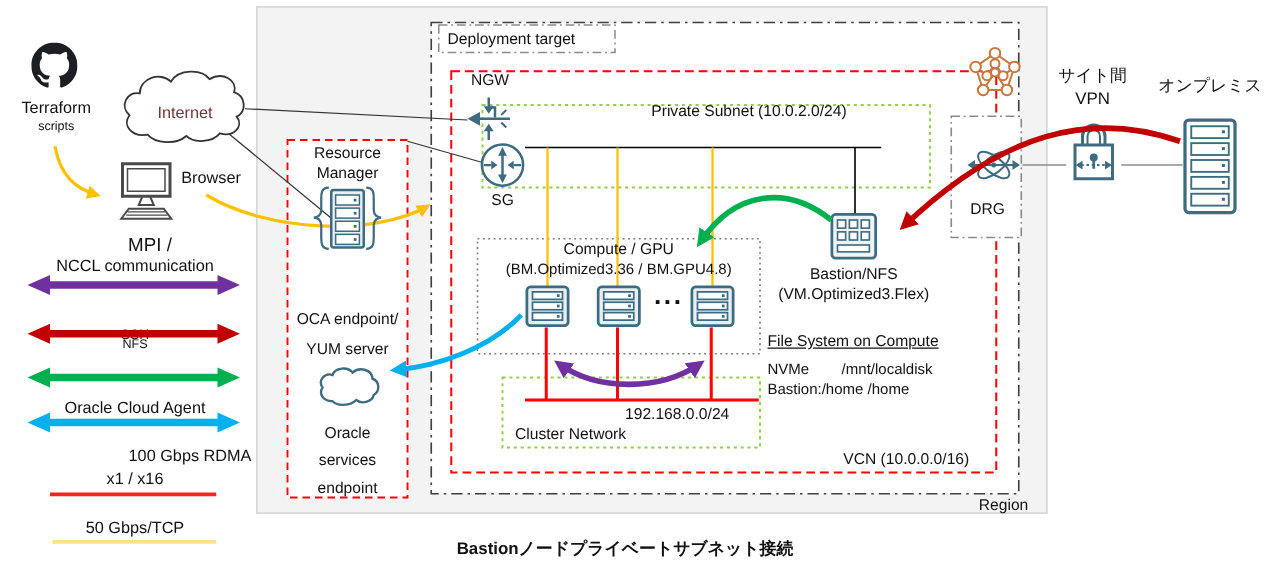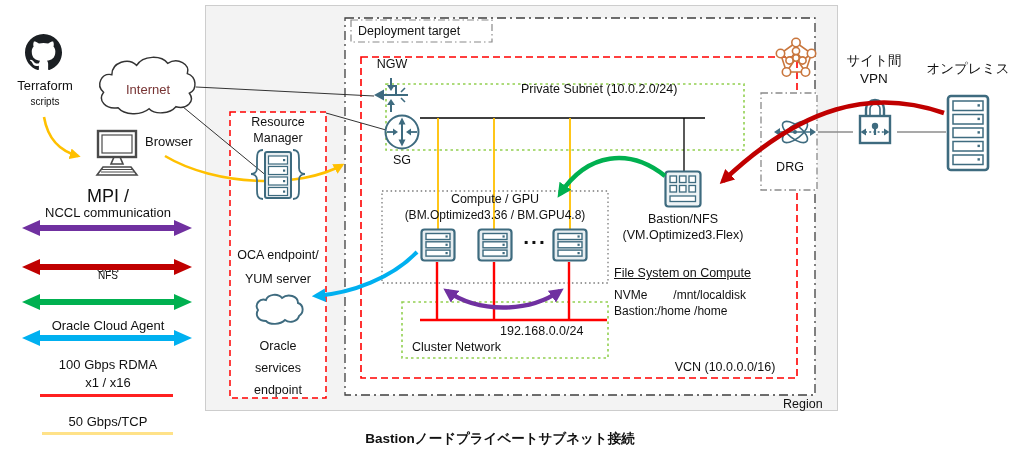--- a/index.html
+++ b/index.html
@@ -287,21 +287,21 @@
         <rect x="31.5" y="64.2" width="2.4" height="2.4"></rect>
       </g>
     </svg>
   </div>
 
   <div class="lbl ctr" style="left:0px;top:78px;width:90px;font-size:13px;">Terraform</div>
   <div class="lbl ctr" style="left:0px;top:94px;width:90px;font-size:10px;">scripts</div>
   <div class="lbl ctr maroon" style="left:108px;top:82px;width:80px;">Internet</div>
   <div class="lbl" style="left:145px;top:134px;font-size:13px;">Browser</div>
 
-  <div class="lbl ctr" style="left:0;top:189px;width:216px;font-size:18px;">MPI /</div>
+  <div class="lbl ctr" style="left:12px;top:189px;width:216px;font-size:15px;">MPI /</div>
   <div class="lbl ctr" style="left:0;top:205px;width:216px;font-size:13px;">NCCL communication</div>
   <div class="dblarrow c-purple" style="left:22px;top:220px;width:170px;">
       <span class="hl"></span>
       <span class="bar"></span>
       <span class="hr"></span>
     </div>
 
   <div class="lbl ctr" style="left:0;top:261px;width:216px;font-size:11px;">SSH</div>
   <div class="dblarrow c-red" style="left:22px;top:259px;width:170px;">
       <span class="hl"></span>
@@ -316,21 +316,21 @@
       <span class="hr"></span>
     </div>
 
   <div class="lbl ctr" style="left:0;top:318px;width:216px;font-size:13px;">Oracle Cloud Agent</div>
   <div class="dblarrow c-blue" style="left:22px;top:330px;width:170px;">
       <span class="hl"></span>
       <span class="bar"></span>
       <span class="hr"></span>
     </div>
 
-  <div class="lbl ctr" style="left:0;top:357px;width:216px;font-size:13px;">100 Gbps RDMA</div>
+  <div class="lbl ctr" style="left:0;top:357px;width:216px;font-size:13px;padding-left:44px;">100 Gbps RDMA</div>
   <div class="lbl ctr" style="left:0;top:375px;width:216px;font-size:13px;">x1 / x16</div>
   <div class="legend-line" style="left:40px;top:394px;width:133px;height:2.5px;background:#ff2020;"></div>
 
   <div class="lbl ctr" style="left:0;top:414px;width:216px;font-size:13px;">50 Gbps/TCP</div>
   <div class="legend-line" style="left:42px;top:432px;width:131px;height:3px;background:#ffe289;"></div>
 
   <div class="lbl" style="left:358px;top:24px;">Deployment target</div>
   <div class="lbl ctr" style="left:372px;top:57px;width:40px;">NGW</div>
   <div class="lbl ctr" style="left:385px;top:153px;width:34px;">SG</div>
   <div class="lbl" style="left:521px;top:82px;">Private Subnet (10.0.2.0/24)</div>

